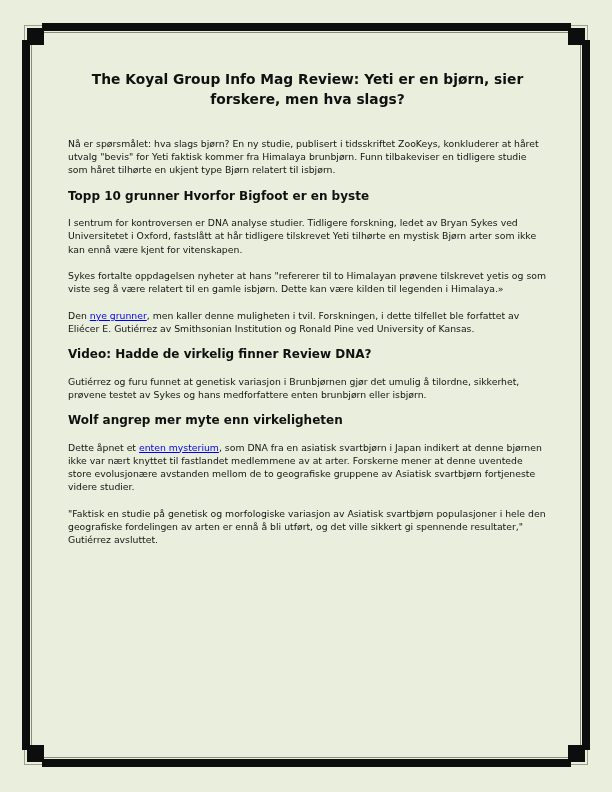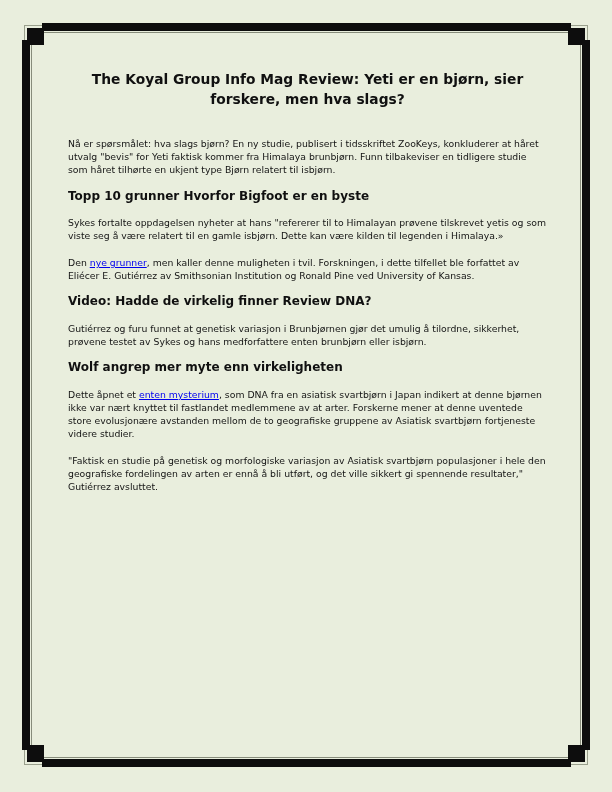--- a/index.html
+++ b/index.html
@@ -85,20 +85,21 @@
   <div class="corner-square cs-tl"></div>
   <div class="corner-square cs-tr"></div>
   <div class="corner-square cs-bl"></div>
   <div class="corner-square cs-br"></div>
 
   <div class="content">
     <h1>The Koyal Group Info Mag Review: Yeti er en bjørn, sier forskere, men hva slags?</h1>
     <div>
         <p>Nå er spørsmålet: hva slags bjørn? En ny studie, publisert i tidsskriftet ZooKeys, konkluderer at håret utvalg "bevis" for Yeti faktisk kommer fra Himalaya brunbjørn. Funn tilbakeviser en tidligere studie som håret tilhørte en ukjent type Bjørn relatert til isbjørn.</p>
         <h2>Topp 10 grunner Hvorfor Bigfoot er en byste</h2>
+        <p>I sentrum for kontroversen er DNA analyse studier. Tidligere forskning, ledet av Bryan Sykes ved Universitetet i Oxford, fastslått at hår tidligere tilskrevet Yeti tilhørte en mystisk Bjørn arter som ikke kan ennå være kjent for vitenskapen.</p>
         <p>Sykes fortalte oppdagelsen nyheter at hans "refererer til to Himalayan prøvene tilskrevet yetis og som viste seg å være relatert til en gamle isbjørn. Dette kan være kilden til legenden i Himalaya.»</p>
         <p>Den <a href="#">nye grunner</a>, men kaller denne muligheten i tvil. Forskningen, i dette tilfellet ble forfattet av Eliécer E. Gutiérrez av Smithsonian Institution og Ronald Pine ved University of Kansas.</p>
         <h2>Video: Hadde de virkelig finner Review DNA?</h2>
         <p>Gutiérrez og furu funnet at genetisk variasjon i Brunbjørnen gjør det umulig å tilordne, sikkerhet, prøvene testet av Sykes og hans medforfattere enten brunbjørn eller isbjørn.</p>
         <h2>Wolf angrep mer myte enn virkeligheten</h2>
         <p>Dette åpnet et <a href="#">enten mysterium</a>, som DNA fra en asiatisk svartbjørn i Japan indikert at denne bjørnen ikke var nært knyttet til fastlandet medlemmene av at arter. Forskerne mener at denne uventede store evolusjonære avstanden mellom de to geografiske gruppene av Asiatisk svartbjørn fortjeneste videre studier.</p>
         <p>"Faktisk en studie på genetisk og morfologiske variasjon av Asiatisk svartbjørn populasjoner i hele den geografiske fordelingen av arten er ennå å bli utført, og det ville sikkert gi spennende resultater," Gutiérrez avsluttet.</p>
       </div>
   </div>
 

